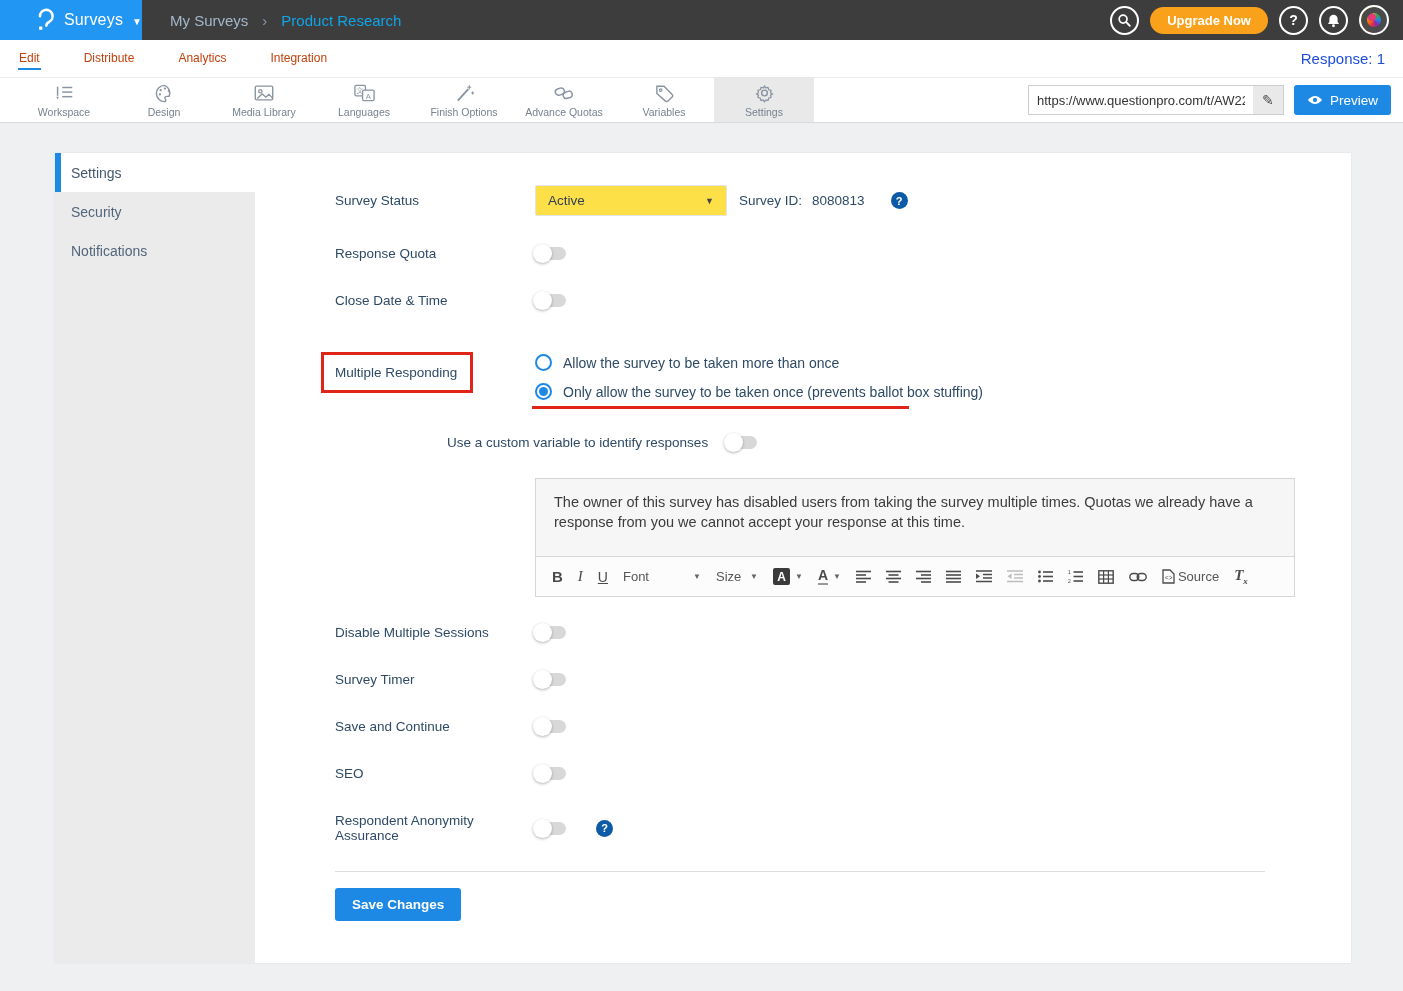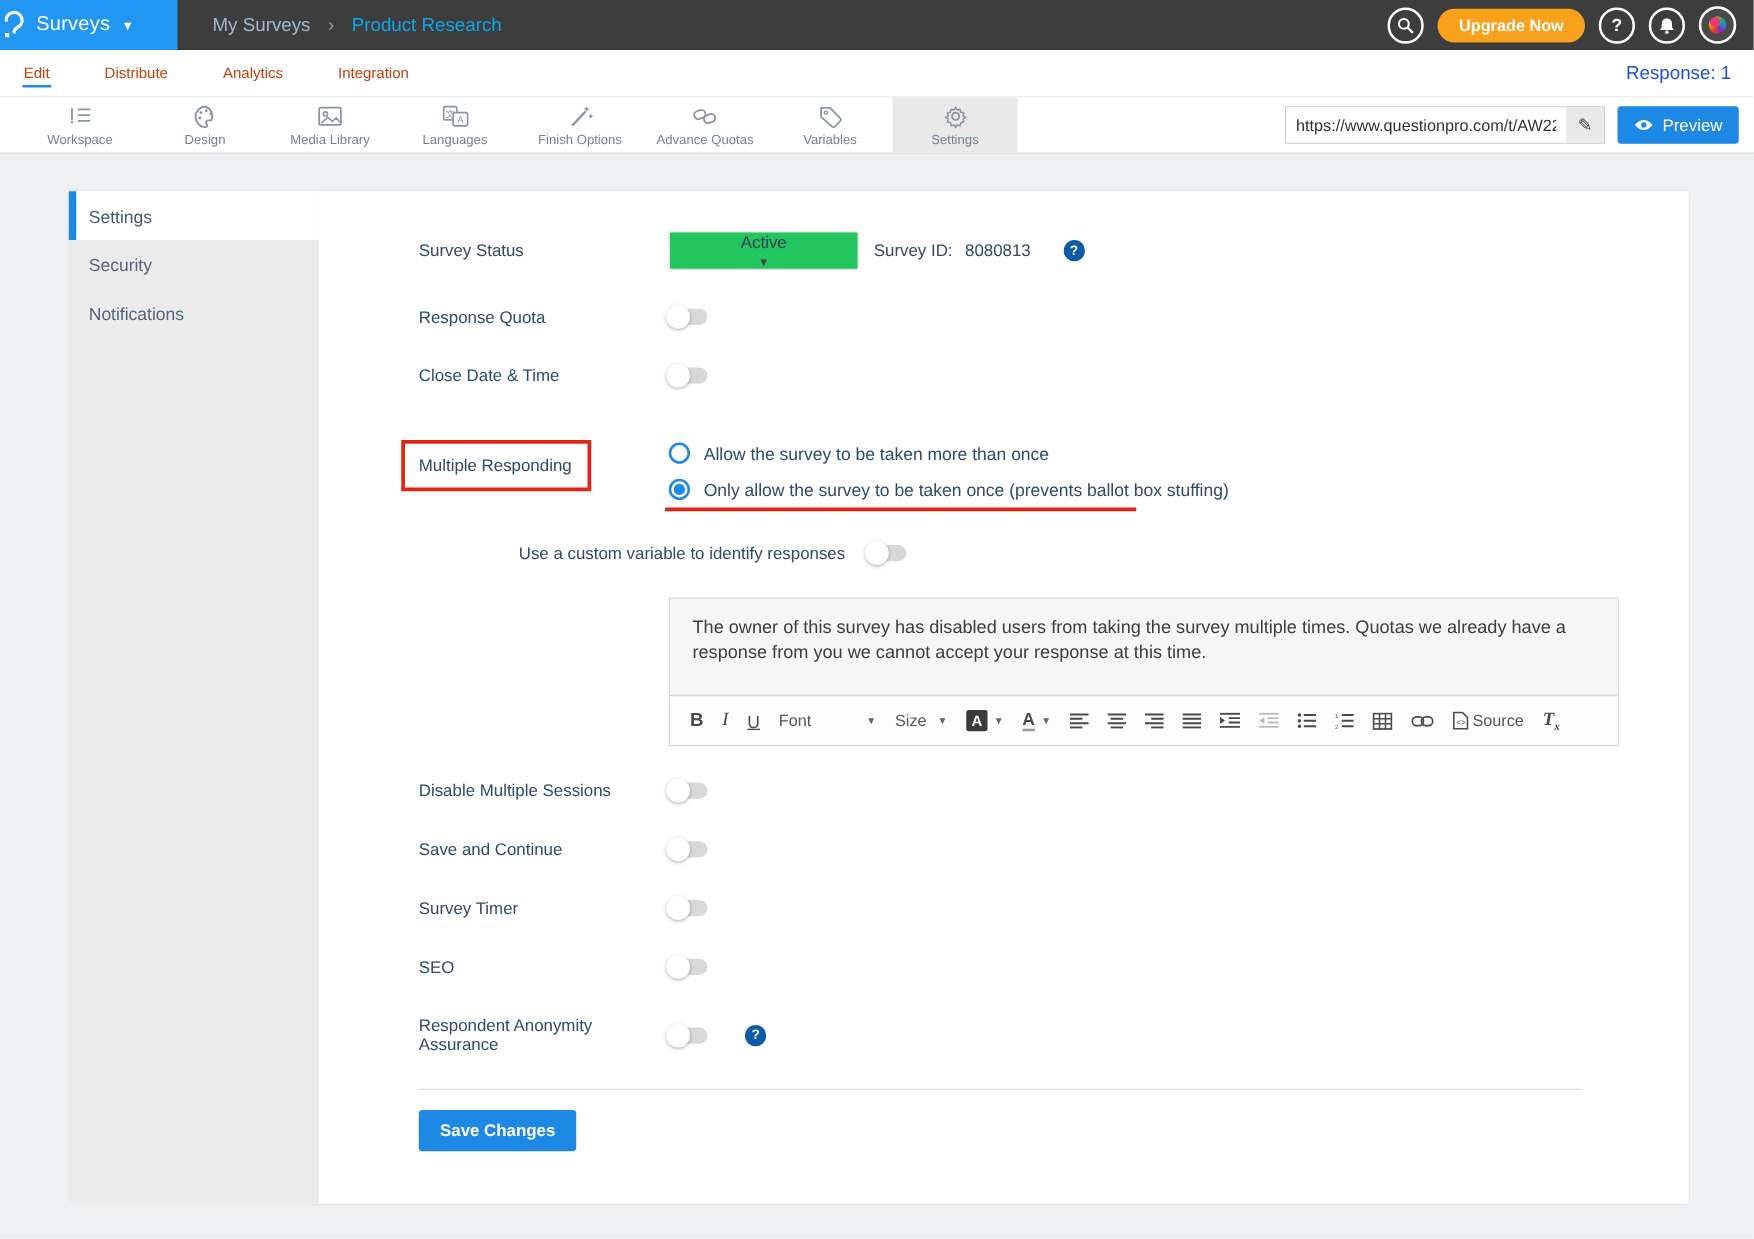--- a/index.html
+++ b/index.html
@@ -6,21 +6,21 @@
   html,body { width:1403px; }
   body {
     height:991px; background:#eef0f1;
     font-family:"Liberation Sans", sans-serif;
     color:#2e4a66; overflow:hidden;
   }
   svg { display:block; }
 
   
   .topbar { height:40px; background:#3d3d3d; display:flex; align-items:stretch; }
-  .brand { width:142px; background:#2196f3; display:flex; align-items:center; justify-content:flex-start; gap:9px; cursor:pointer; }
+  .brand { width:142px; background:#2196f3; display:flex; align-items:center; justify-content:flex-end; gap:9px; cursor:pointer; }
   .brand-label { color:#fff; font-size:16px; letter-spacing:.2px; }
   .brand .caret { color:#fff; font-size:10px; margin-top:2px; }
   .crumbs { display:flex; align-items:center; gap:14px; padding-left:28px; font-size:15px; }
   .crumb.muted { color:#a3b8cb; cursor:pointer; }
   .crumb-sep { color:#8a9aa8; font-size:15px; }
   .crumb.current { color:#0ea5e9; }
   .top-actions { margin-left:auto; display:flex; align-items:center; gap:11px; padding-right:14px; }
   .circle-btn { width:29px; height:29px; border:2px solid #fff; border-radius:50%; display:flex; align-items:center; justify-content:center; color:#fff; font-weight:bold; font-size:14px; cursor:pointer; background:transparent; }
   .upgrade { height:27px; border:none; border-radius:14px; background:#f9a11b; color:#fff; font-weight:bold; font-size:13px; padding:0 17px; cursor:pointer; font-family:inherit; }
   .avatar { width:30px; height:30px; border:2px solid #fff; border-radius:50%; background:
@@ -50,40 +50,40 @@
   
   .card { width:1296px; min-height:810px; background:#fff; margin:30px 0 0 55px; display:flex; box-shadow:0 0 2px rgba(0,0,0,.08); }
   .sidebar { width:200px; background:#ebebeb; flex-shrink:0; }
   .side-item { height:39px; display:flex; align-items:center; padding-left:16px; font-size:14px; color:#52657a; cursor:pointer; }
   .side-item.active { background:#fff; border-left:6px solid #1e88e5; padding-left:10px; color:#44586d; }
 
   
   .content { flex:1; padding:32px 0 40px 80px; }
   .row { display:flex; align-items:center; }
   .lbl { width:200px; font-size:13.5px; color:#2e4a66; flex-shrink:0; }
-  .select-box { width:152px; height:31px; background:#22c55e; border:1px solid #e3e3e3; border-radius:2px; display:flex; align-items:center; justify-content:space-between; padding:0 12px; font-size:13.5px; color:#2e3f53; cursor:pointer;flex-direction:column; }
+  .select-box { width:192px; height:31px; background:#fde047; border:1px solid #e3e3e3; border-radius:2px; display:flex; align-items:center; justify-content:space-between; padding:0 12px; font-size:13.5px; color:#2e3f53; cursor:pointer; }
   .select-box .caret { font-size:9px; color:#444; }
   .sid { display:flex; align-items:center; gap:10px; margin-left:12px; font-size:13.5px; color:#2e4a66; }
   .help { width:17px; height:17px; border-radius:50%; background:#0d5aa7; color:#fff; font-size:11px; font-weight:bold; display:inline-flex; align-items:center; justify-content:center; cursor:pointer; flex-shrink:0; }
 
   .toggle { position:relative; width:31px; height:13px; background:#d8d8d8; border-radius:7px; cursor:pointer; flex-shrink:0; }
   .toggle .knob { position:absolute; left:-2px; top:-3px; width:19px; height:19px; background:#fff; border-radius:50%; box-shadow:0 1px 3px rgba(0,0,0,.3); }
 
   .mt30 { margin-top:30px; } .mt32 { margin-top:32px; }
 
   .mr-row { display:flex; align-items:flex-start; margin-top:44px; }
   .red-box { display:inline-block; border:3px solid #e02417; padding:10px 13px 10px 11px; margin-left:-14px; font-size:13.5px; color:#2e4a66; }
   .radio-col { display:flex; flex-direction:column; gap:12px; padding-top:2px; }
   .radio-row { display:flex; align-items:center; gap:11px; cursor:pointer; }
   .radio { width:17px; height:17px; border:2px solid #1e88e5; border-radius:50%; background:#fff; display:flex; align-items:center; justify-content:center; flex-shrink:0; }
   .radio.selected::after { content:""; width:9px; height:9px; border-radius:50%; background:#1e88e5; }
   .radio-label { font-size:14px; color:#2e4a66; }
   .red-underline { height:3px; background:#e02417; width:377px; margin:6px 0 0 -3px; }
 
-  .cv-row { display:flex; align-items:center; gap:18px; margin-top:26px; margin-left:80px; }
+  .cv-row { display:flex; align-items:center; gap:18px; margin-top:26px; margin-left:112px; }
   .cv-label { font-size:13.5px; color:#2e4a66; }
 
   
   .editor { width:760px; margin:28px 0 0 200px; border:1px solid #d6d6d6; }
   .editor-body { background:#f6f6f6; padding:14px 18px 24px; min-height:72px; }
   .editor-msg { font-size:14.5px; line-height:1.35; color:#3c3c3c; }
   .editor-toolbar { border-top:1px solid #d6d6d6; background:#fcfcfc; height:40px; display:flex; align-items:center; gap:15px; padding:0 16px; color:#4a4a4a; }
   .ebtn { display:flex; align-items:center; gap:3px; font-size:14px; cursor:pointer; color:#4a4a4a; }
   .ebtn b { font-size:15px; } .ebtn i { font-family:"Liberation Serif",serif; font-size:15px; }
   .ebtn .dd { font-size:8px; color:#666; margin-left:2px; }
@@ -440,28 +440,28 @@
       </div>
 
       <div class="bt-row first">
         <span class="lbl">Disable Multiple Sessions</span>
         <div class="toggle">
             <div class="knob"></div>
           </div>
       </div>
 
       <div class="bt-row">
+        <span class="lbl">Survey Timer</span>
+        <div class="toggle">
+            <div class="knob"></div>
+          </div>
+      </div>
+
+      <div class="bt-row">
         <span class="lbl">Save and Continue</span>
-        <div class="toggle">
-            <div class="knob"></div>
-          </div>
-      </div>
-
-      <div class="bt-row">
-        <span class="lbl">Survey Timer</span>
         <div class="toggle">
             <div class="knob"></div>
           </div>
       </div>
 
       <div class="bt-row">
         <span class="lbl">SEO</span>
         <div class="toggle">
             <div class="knob"></div>
           </div>

